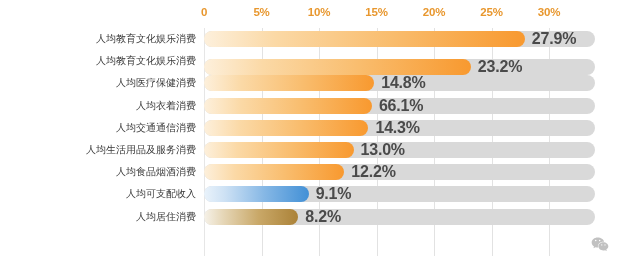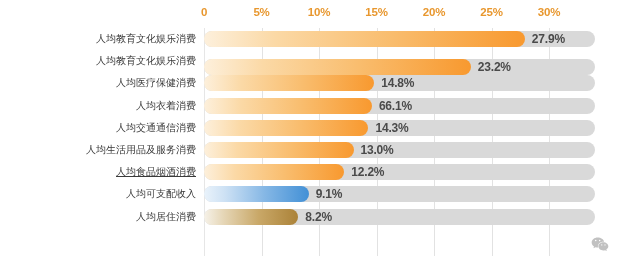--- a/index.html
+++ b/index.html
@@ -75,21 +75,21 @@
     height:16px;
     border-radius:8px;
   }
   .bar.orange{background:linear-gradient(to right,#fdf0dc 0%,#fbd9a6 22%,#f9bd6e 58%,#f8992f 100%);}
   .bar.blue  {background:linear-gradient(to right,#eaf3fb 0%,#cde1f4 20%,#85b7e5 58%,#4290d6 100%);}
   .bar.brown {background:linear-gradient(to right,#f6f2e9 0%,#e6d7b8 20%,#c9a868 58%,#ab8238 100%);}
 
   .value{
     position:absolute;top:0;
     height:22px;line-height:22px;
-    font-size:12px;
+    font-size:16px;
     font-weight:bold;
     color:#4a4a4a;
     white-space:nowrap;
     letter-spacing:-0.2px;
   }
 
   
   .watermark{
     position:absolute;
     right:10px;bottom:8px;
@@ -120,21 +120,21 @@
       <span class="xtick" style="left: 549px;">30%</span>
     </div>
 
   <div class="ylabels">
       <div class="ylabel" style="top: 0px;">人均教育文化娱乐消费</div>
       <div class="ylabel" style="top: 22.2px;">人均教育文化娱乐消费</div>
       <div class="ylabel" style="top: 44.4px;">人均医疗保健消费</div>
       <div class="ylabel" style="top: 66.6px;">人均衣着消费</div>
       <div class="ylabel" style="top: 88.8px;">人均交通通信消费</div>
       <div class="ylabel" style="top: 111px;">人均生活用品及服务消费</div>
-      <div class="ylabel" style="top: 133.2px; text-decoration: underline;">人均食品烟酒消费</div>
+      <div class="ylabel" style="top: 133.2px;">人均食品烟酒消费</div>
       <div class="ylabel" style="top: 155.4px;">人均可支配收入</div>
       <div class="ylabel" style="top: 177.6px;">人均居住消费</div>
     </div>
 
   <div class="plot">
     <div class="gridlines">
         <div class="gridline zero" style="left: 0px;"></div>
         <div class="gridline" style="left: 57.5px;"></div>
         <div class="gridline" style="left: 115px;"></div>
         <div class="gridline" style="left: 172.5px;"></div>

